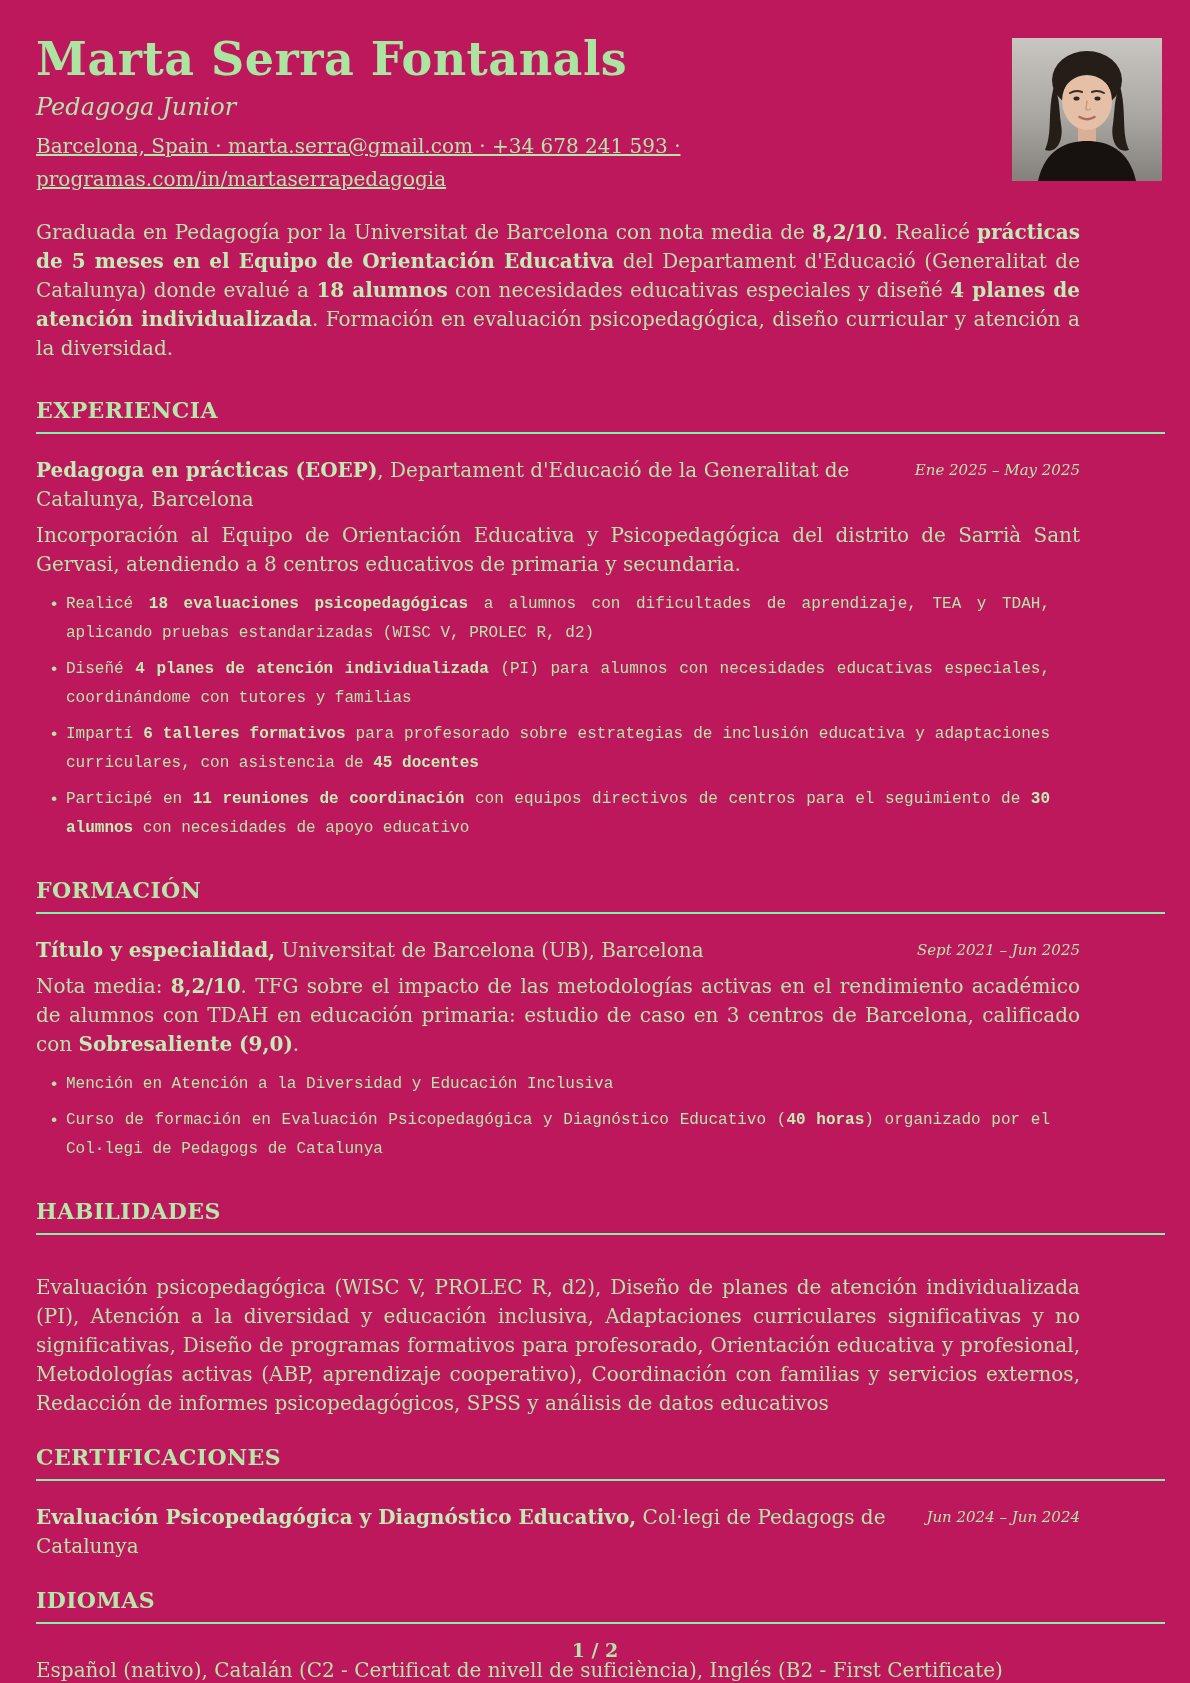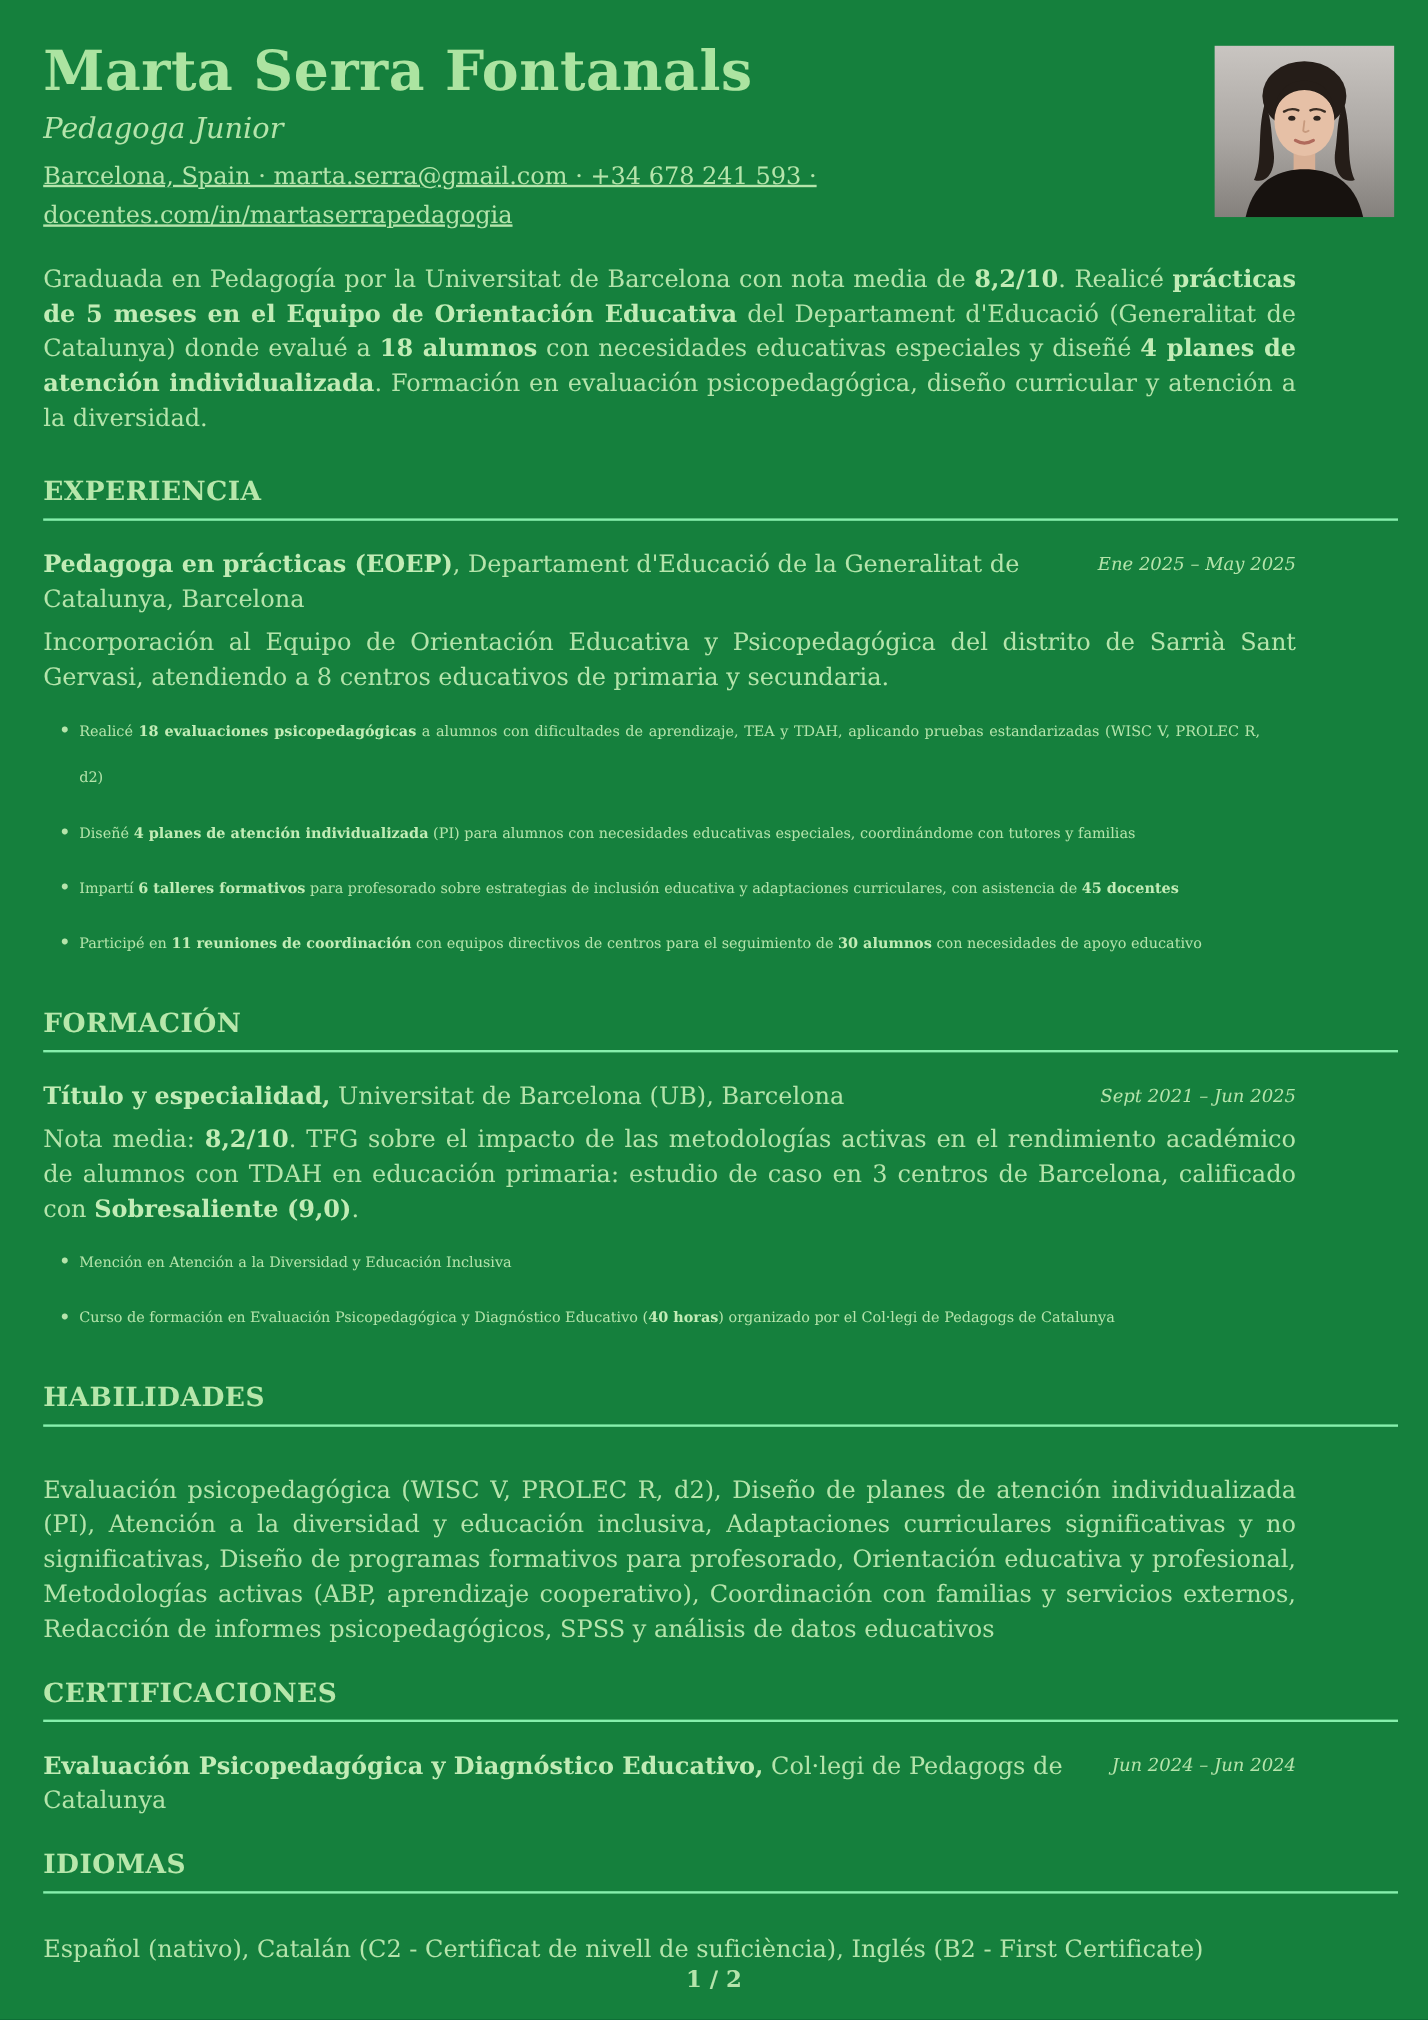--- a/index.html
+++ b/index.html
@@ -1,19 +1,19 @@
 <!DOCTYPE html>
 <html lang="es"><head>
 <meta charset="utf-8">
 <style>
   html,body { margin:0; padding:0; background:#0d6434; }
   .page {
     position:relative;
     width:1190px; height:1683px;
-    background:#15803d;
+    background:#be185d;
     color:#b5e4ab;
     font-family:"DejaVu Serif", serif;
     box-sizing:border-box;
     padding:34px 25px 0 36px;
     overflow:hidden;
     -webkit-hyphens:auto; hyphens:auto;
   }
   b { font-weight:bold; color:#c2ecb6; }
 
   
@@ -35,21 +35,21 @@
     padding-bottom:9px; border-bottom:2px solid #86efac; color:#b7e7ab;
   }
 
   .entry { margin-top:22px; width:1044px; }
   .entry-head { display:flex; align-items:flex-start; }
   .entry-title { flex:1 1 auto; font-size:20px; line-height:29px; }
   .entry-date { font-style:italic; font-size:15px; line-height:29px; margin-left:28px; white-space:nowrap; }
   .entry .para { margin-top:7px; }
 
   ul.bullets { list-style:none; margin:11px 0 0; padding:0 0 0 30px; width:1014px; box-sizing:border-box; }
-  ul.bullets li { position:relative; font-size:12px; line-height:39px; text-align:justify; margin-top:7px; }
+  ul.bullets li { position:relative; font-size:16px; line-height:29px; text-align:justify; margin-top:7px;font-family:Liberation Mono, monospace; }
   ul.bullets li:first-child { margin-top:0; }
   ul.bullets li::before { content:"\2022"; position:absolute; left:-17px; top:0; font-size:17px; color:#b5e4ab; }
 
   .skills-para { margin-top:38px; }
   .lang-para { margin-top:32px; }
   section.tight { margin-top:26px; }
 
   .footer { position:absolute; left:0; right:0; bottom:22px; text-align:center; font-size:19px; font-weight:bold; color:#b5e4ab; }
 </style>
 </head>
@@ -83,21 +83,21 @@
     <path d="M75,63 L74,71 Q75.5,73 78.5,71" stroke="#c79a7e" stroke-width="1.5" fill="none" stroke-linecap="round"></path>
     <path d="M67.5,79 Q75,83.5 82.5,79" stroke="#b06a5c" stroke-width="2.6" fill="none" stroke-linecap="round"></path>
 
     <path d="M26,143 C33,111 55,103 75,103 C95,103 117,111 124,143 Z" fill="#17120f"></path>
   </svg>
 
   <header>
     <h1 class="name">Marta Serra Fontanals</h1>
     <div class="jobtitle">Pedagoga Junior</div>
     <div class="contact first">Barcelona, Spain · marta.serra@gmail.com · +34 678 241 593 ·</div>
-    <div class="contact">docentes.com/in/martaserrapedagogia</div>
+    <div class="contact">programas.com/in/martaserrapedagogia</div>
   </header>
 
   <p class="para summary"><span>Graduada en Pedagogía por la Universitat de Barcelona con nota media de </span><b>8,2/10</b><span>. Realicé </span><b>prácticas de 5 meses en el Equipo de Orientación Educativa</b><span> del Departament d'Educació (Generalitat de Catalunya) donde evalué a </span><b>18 alumnos</b><span> con necesidades educativas especiales y diseñé </span><b>4 planes de atención individualizada</b><span>. Formación en evaluación psicopedagógica, diseño curricular y atención a la diversidad.</span></p>
 
   <section>
     <h2>EXPERIENCIA</h2>
     <div class="entry">
       <div class="entry-head">
         <div class="entry-title"><b>Pedagoga en prácticas (EOEP)</b><span>, Departament d'Educació de la Generalitat de Catalunya, Barcelona</span></div>
         <div class="entry-date">Ene 2025 – May 2025</div>

